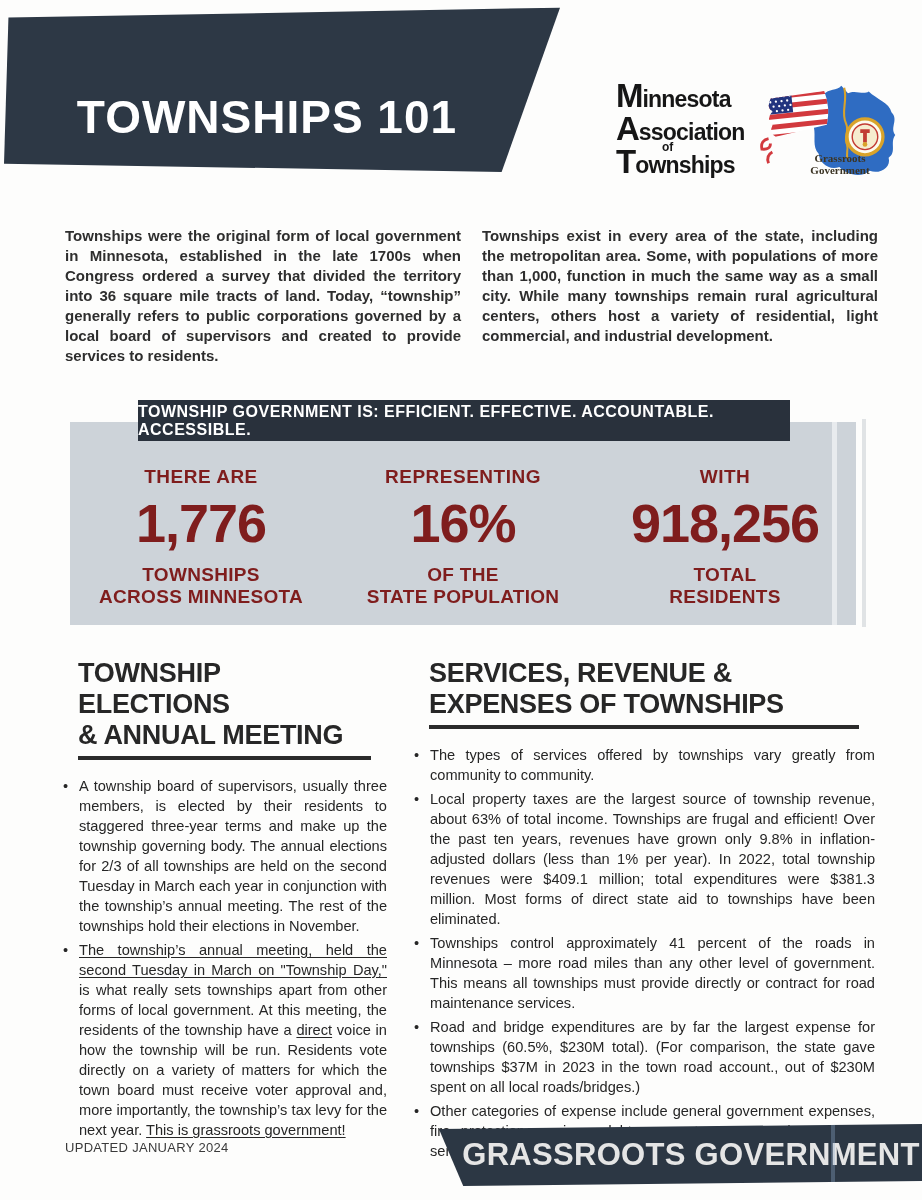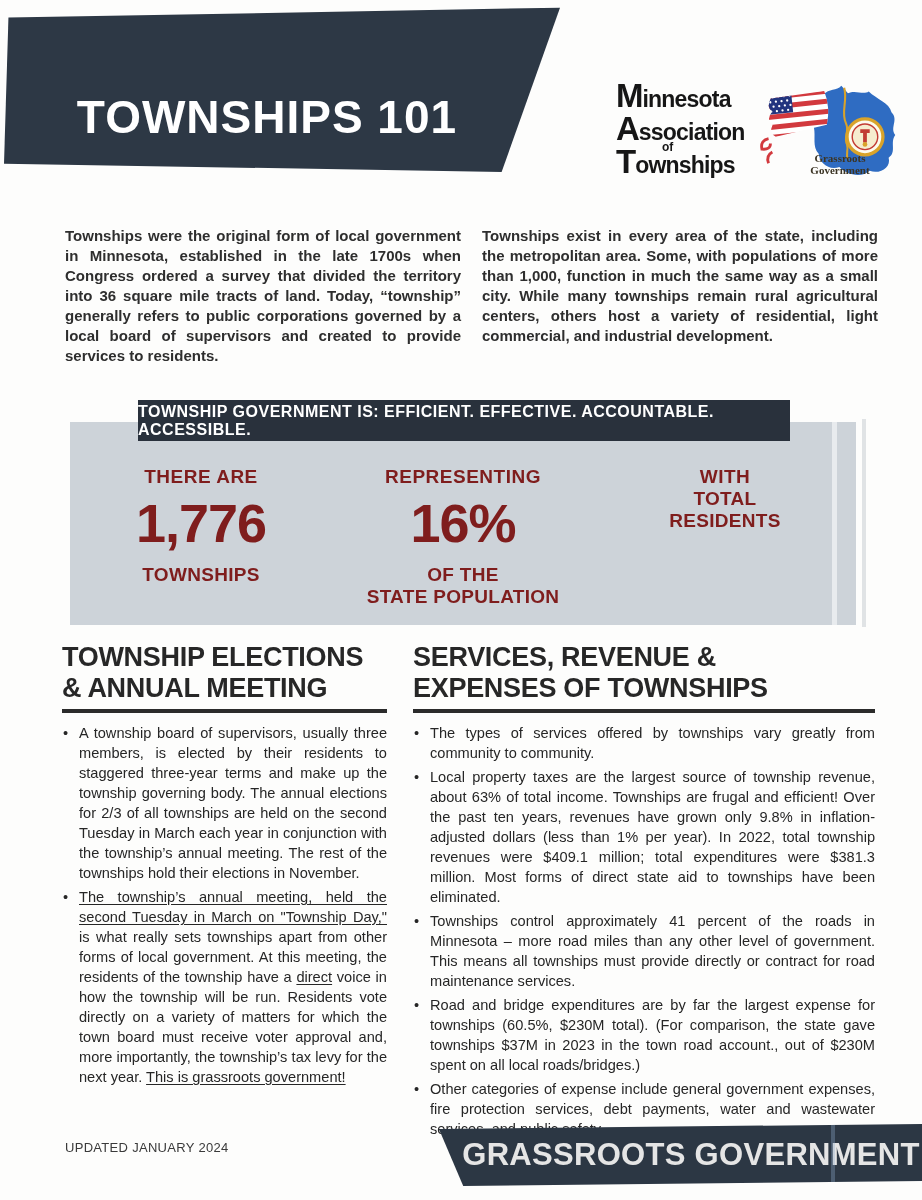--- a/index.html
+++ b/index.html
@@ -55,21 +55,21 @@
   .stat-value{font-size:54px;font-weight:bold;letter-spacing:-1px;margin:4px 0 10px;}
   .stat-label{font-size:19px;font-weight:bold;line-height:22px;letter-spacing:0.3px;}
   .scan-streak-a{position:absolute;left:832px;top:422px;width:5px;height:203px;background:rgba(255,255,255,0.55);z-index:3;}
   .scan-streak-b{position:absolute;left:862px;top:419px;width:4px;height:208px;background:rgba(150,160,170,0.28);z-index:3;}
 
   
   .columns{position:absolute;left:62px;top:642px;width:813px;display:flex;gap:26px;}
   .col-left{width:325px;flex:none;}
   .col-right{flex:1;}
   .columns h2{
-    margin:0;font-size:27px;line-height:31px;font-weight:bold;color:#272727;
+    margin:16px;font-size:27px;line-height:31px;font-weight:bold;color:#272727;
     letter-spacing:-0.3px;border-bottom:4px solid #2b2b2b;padding-bottom:5px;
   }
   .columns ul{margin:10px 0 0;padding:0;list-style:none;}
   .columns li{
     position:relative;padding-left:17px;margin-bottom:4px;
     font-size:14.6px;line-height:20px;text-align:justify;color:#262626;
   }
   .columns li::before{content:"\2022";position:absolute;left:1px;top:0;}
   .u{text-decoration:underline;text-underline-offset:2px;}
 
@@ -172,32 +172,34 @@
   <div class="stats-bar">
     <span>TOWNSHIP GOVERNMENT IS: EFFICIENT. EFFECTIVE. ACCOUNTABLE. ACCESSIBLE.</span>
   </div>
   <div class="stats-box">
     <div class="stats-row">
       <div class="stat">
         <div class="stat-pre">THERE ARE</div>
         <div class="stat-value">1,776</div>
         <div class="stat-label">
           <div>TOWNSHIPS</div>
+          <div>ACROSS MINNESOTA</div>
         </div>
       </div>
       <div class="stat">
         <div class="stat-pre">REPRESENTING</div>
         <div class="stat-value">16%</div>
         <div class="stat-label">
           <div>OF THE</div>
           <div>STATE POPULATION</div>
         </div>
       </div>
       <div class="stat">
         <div class="stat-pre">WITH</div>
+        <div class="stat-value">918,256</div>
         <div class="stat-label">
           <div>TOTAL</div>
           <div>RESIDENTS</div>
         </div>
       </div>
     </div>
   </div>
   <div class="scan-streak-a"></div>
   <div class="scan-streak-b"></div>
 

